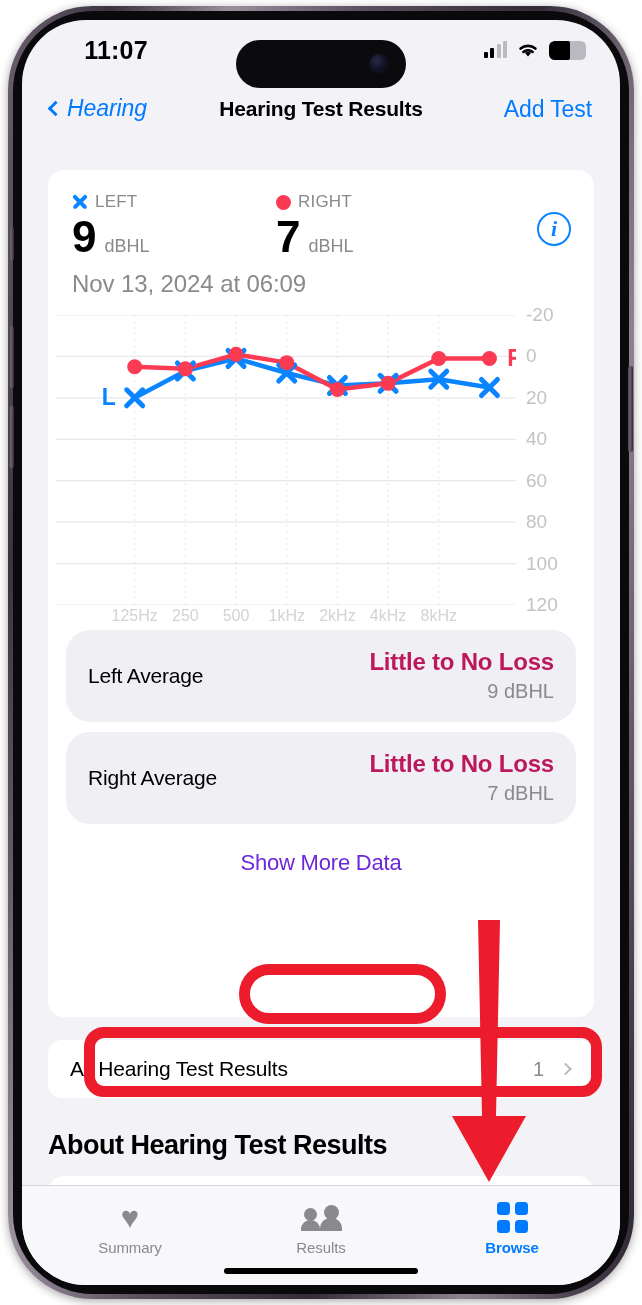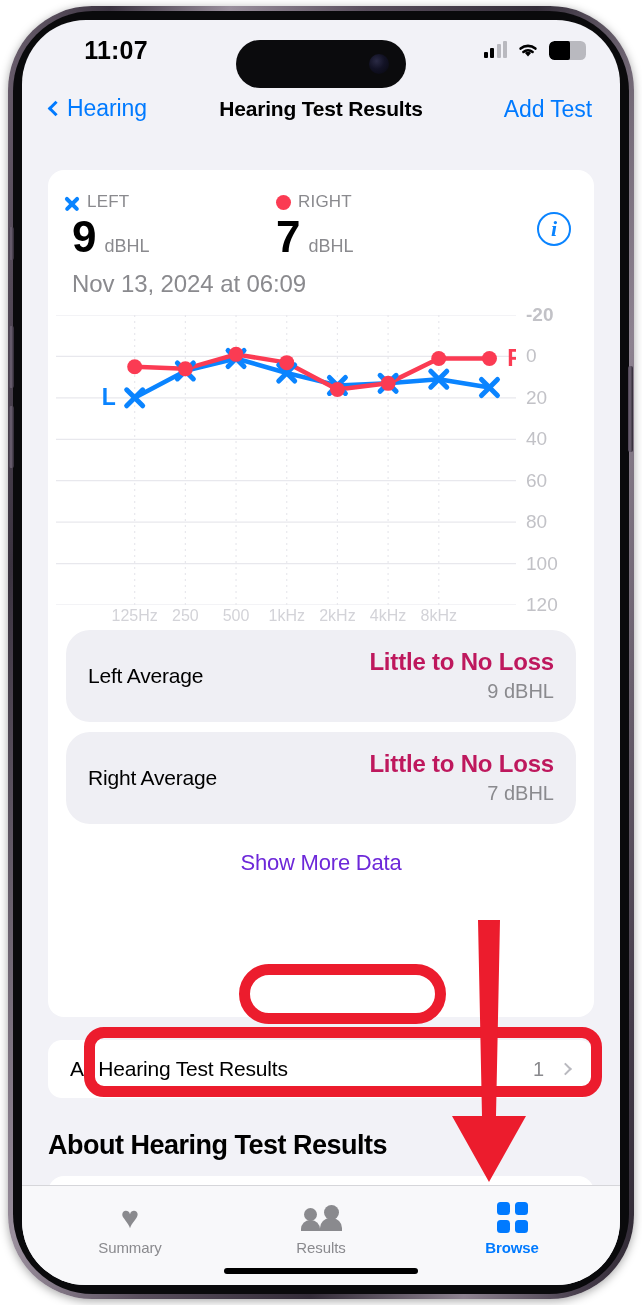--- a/index.html
+++ b/index.html
@@ -62,40 +62,40 @@
     font-size:13px; font-weight:700; color:#fff; letter-spacing:-.3px;margin-top:24px;
   }
 
   
   #navbar { position:absolute; left:0; top:62px; width:598px; height:58px; }
   #nav-back { position:absolute; left:28px; top:13px; display:flex; align-items:center; gap:4px; }
   #nav-back .chev {
     width:11px; height:11px; border-left:3.4px solid #007aff; border-bottom:3.4px solid #007aff;
     transform:rotate(45deg); margin-right:2px;
   }
-  #nav-back-label { font-size:23px; color:#007aff; letter-spacing:-.1px; }
+  #nav-back-label { font-size:23px; color:#007aff; letter-spacing:-.1px;font-style:italic; }
   #nav-title {
     position:absolute; left:0; top:15px; width:598px; text-align:center;
     font-size:21px; font-weight:700; color:#000; letter-spacing:-.2px;
   }
   #nav-action { position:absolute; right:28px; top:14px; font-size:23px; color:#007aff; letter-spacing:-.1px; }
 
   
   #content { position:absolute; left:0; top:120px; width:598px; bottom:0; }
 
   .card {
     position:absolute; left:26px; width:546px;
     background:#fff; border-radius:16px;
   }
   #main-card { top:30px; height:847px; }
 
   
   .legend-row { position:absolute; top:22px; left:0; width:100%; height:26px; }
   .legend { position:absolute; display:flex; align-items:center; gap:7px; }
-  #legend-left { left:16px;align-items:flex-end; }
+  #legend-left { left:24px; }
   #legend-right { left:228px; }
   .legend-x {
     width:16px; height:16px; position:relative;
   }
   .legend-x::before,.legend-x::after{
     content:""; position:absolute; left:-1px; top:6px; width:18px; height:3.6px;
     background:#0a84ff; border-radius:2px;
   }
   .legend-x::before{transform:rotate(45deg);}
   .legend-x::after{transform:rotate(-45deg);}
@@ -314,21 +314,21 @@
             <circle cx="180.04790419161677" cy="39.357142857142854" r="7.5" fill="#fb3b53"></circle>
             <circle cx="230.73053892215572" cy="47.642857142857146" r="7.5" fill="#fb3b53"></circle>
             <circle cx="281.41317365269464" cy="74.57142857142857" r="7.5" fill="#fb3b53"></circle>
             <circle cx="332.09580838323353" cy="68.35714285714286" r="7.5" fill="#fb3b53"></circle>
             <circle cx="382.7784431137725" cy="43.5" r="7.5" fill="#fb3b53"></circle>
             <circle cx="433.46107784431143" cy="43.5" r="7.5" fill="#fb3b53"></circle>
             <text x="52.68263473053892" y="89.85714285714285" fill="#0a84ff" font-size="23" font-weight="700" text-anchor="middle" font-family="&quot;Liberation Sans&quot;, sans-serif">L</text>
             <text x="459.46107784431143" y="50.5" fill="#fb3b53" font-size="23" font-weight="700" text-anchor="middle" font-family="&quot;Liberation Sans&quot;, sans-serif">R</text>
           </svg>
         <div class="ylabels">
-            <div class="ylab" style="top: 0px; font-weight: bold;">-20</div>
+            <div class="ylab" style="top: 0px;">-20</div>
             <div class="ylab" style="top: 41.4286px;">0</div>
             <div class="ylab" style="top: 82.8571px;">20</div>
             <div class="ylab" style="top: 124.286px;">40</div>
             <div class="ylab" style="top: 165.714px;">60</div>
             <div class="ylab" style="top: 207.143px;">80</div>
             <div class="ylab" style="top: 248.571px;">100</div>
             <div class="ylab" style="top: 290px;">120</div>
           </div>
         <div class="xlabels">
             <div class="xlab" style="left: 78.6826px;">125Hz</div>

